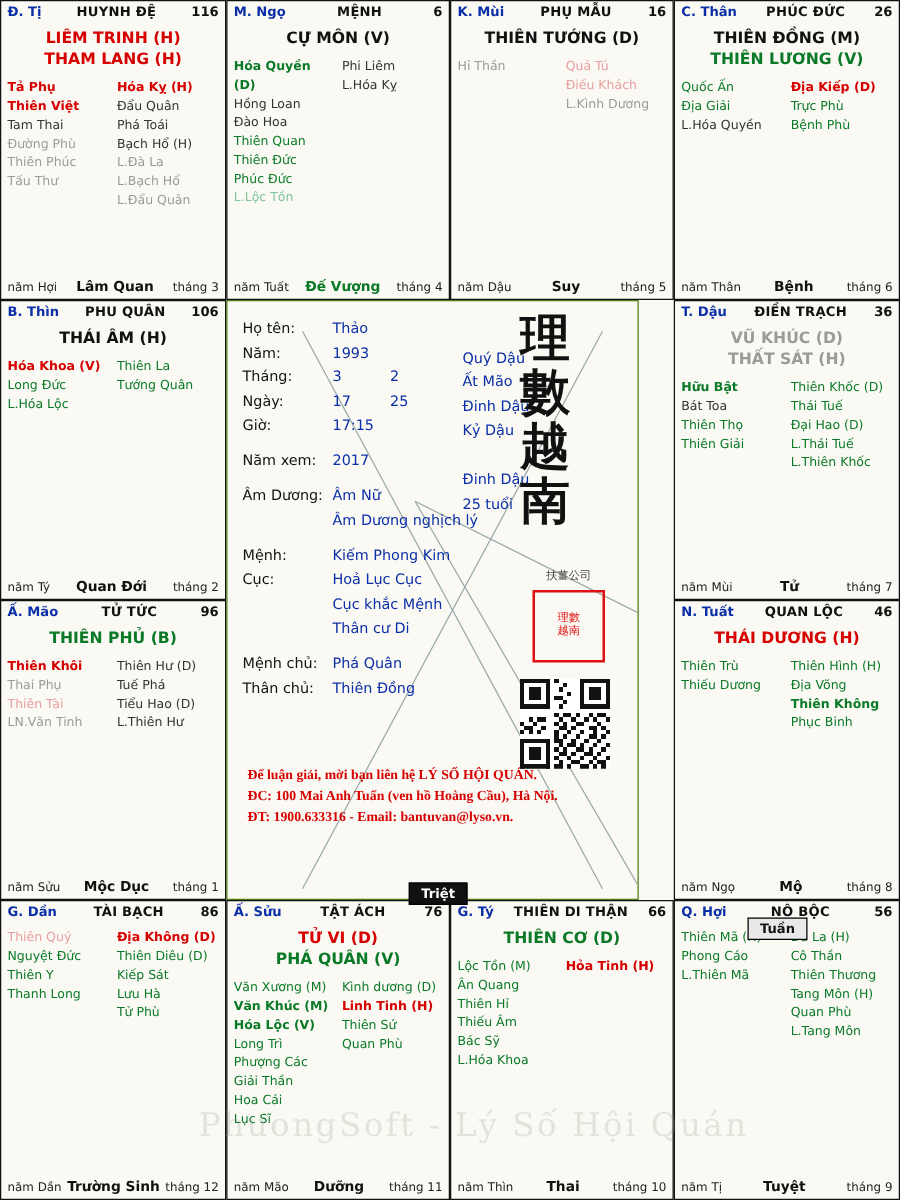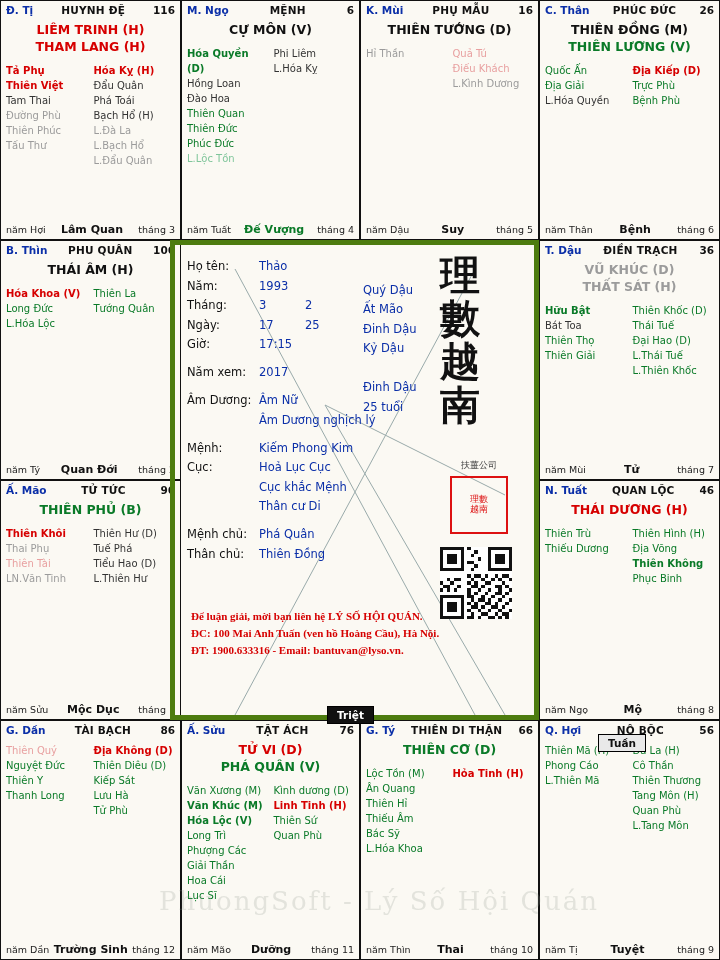--- a/index.html
+++ b/index.html
@@ -54,22 +54,22 @@
     position:absolute; left:0; right:0; bottom:3px;
     display:flex; justify-content:space-between; align-items:baseline;
     padding:0 5px; font-size:9.5px; color:#222;
   }
   .foot .mid { font-weight:bold; font-size:11px; }
   .foot .mid.green { color:#0a7a28; }
   .foot .mid.black { color:#111; }
 
   
   #center {
-    position:absolute; left:170px; top:240px; width:369px; height:480px;
-    border:5px solid #4d7c0f;
+    position:absolute; left:181px; top:240px; width:330px; height:480px;
+    border:1px solid #4d7c0f;
     background:transparent;
     overflow:hidden;
   }
   #info {
     position:absolute; left:12px; top:14px; width:210px;
     font-size:11.5px; color:#0b2fa8;
   }
   .irow { display:flex; margin-bottom:5.5px; align-items:baseline; }
   .ilab { width:72px; color:#111; }
   .ival { color:#0b2fa8; }

